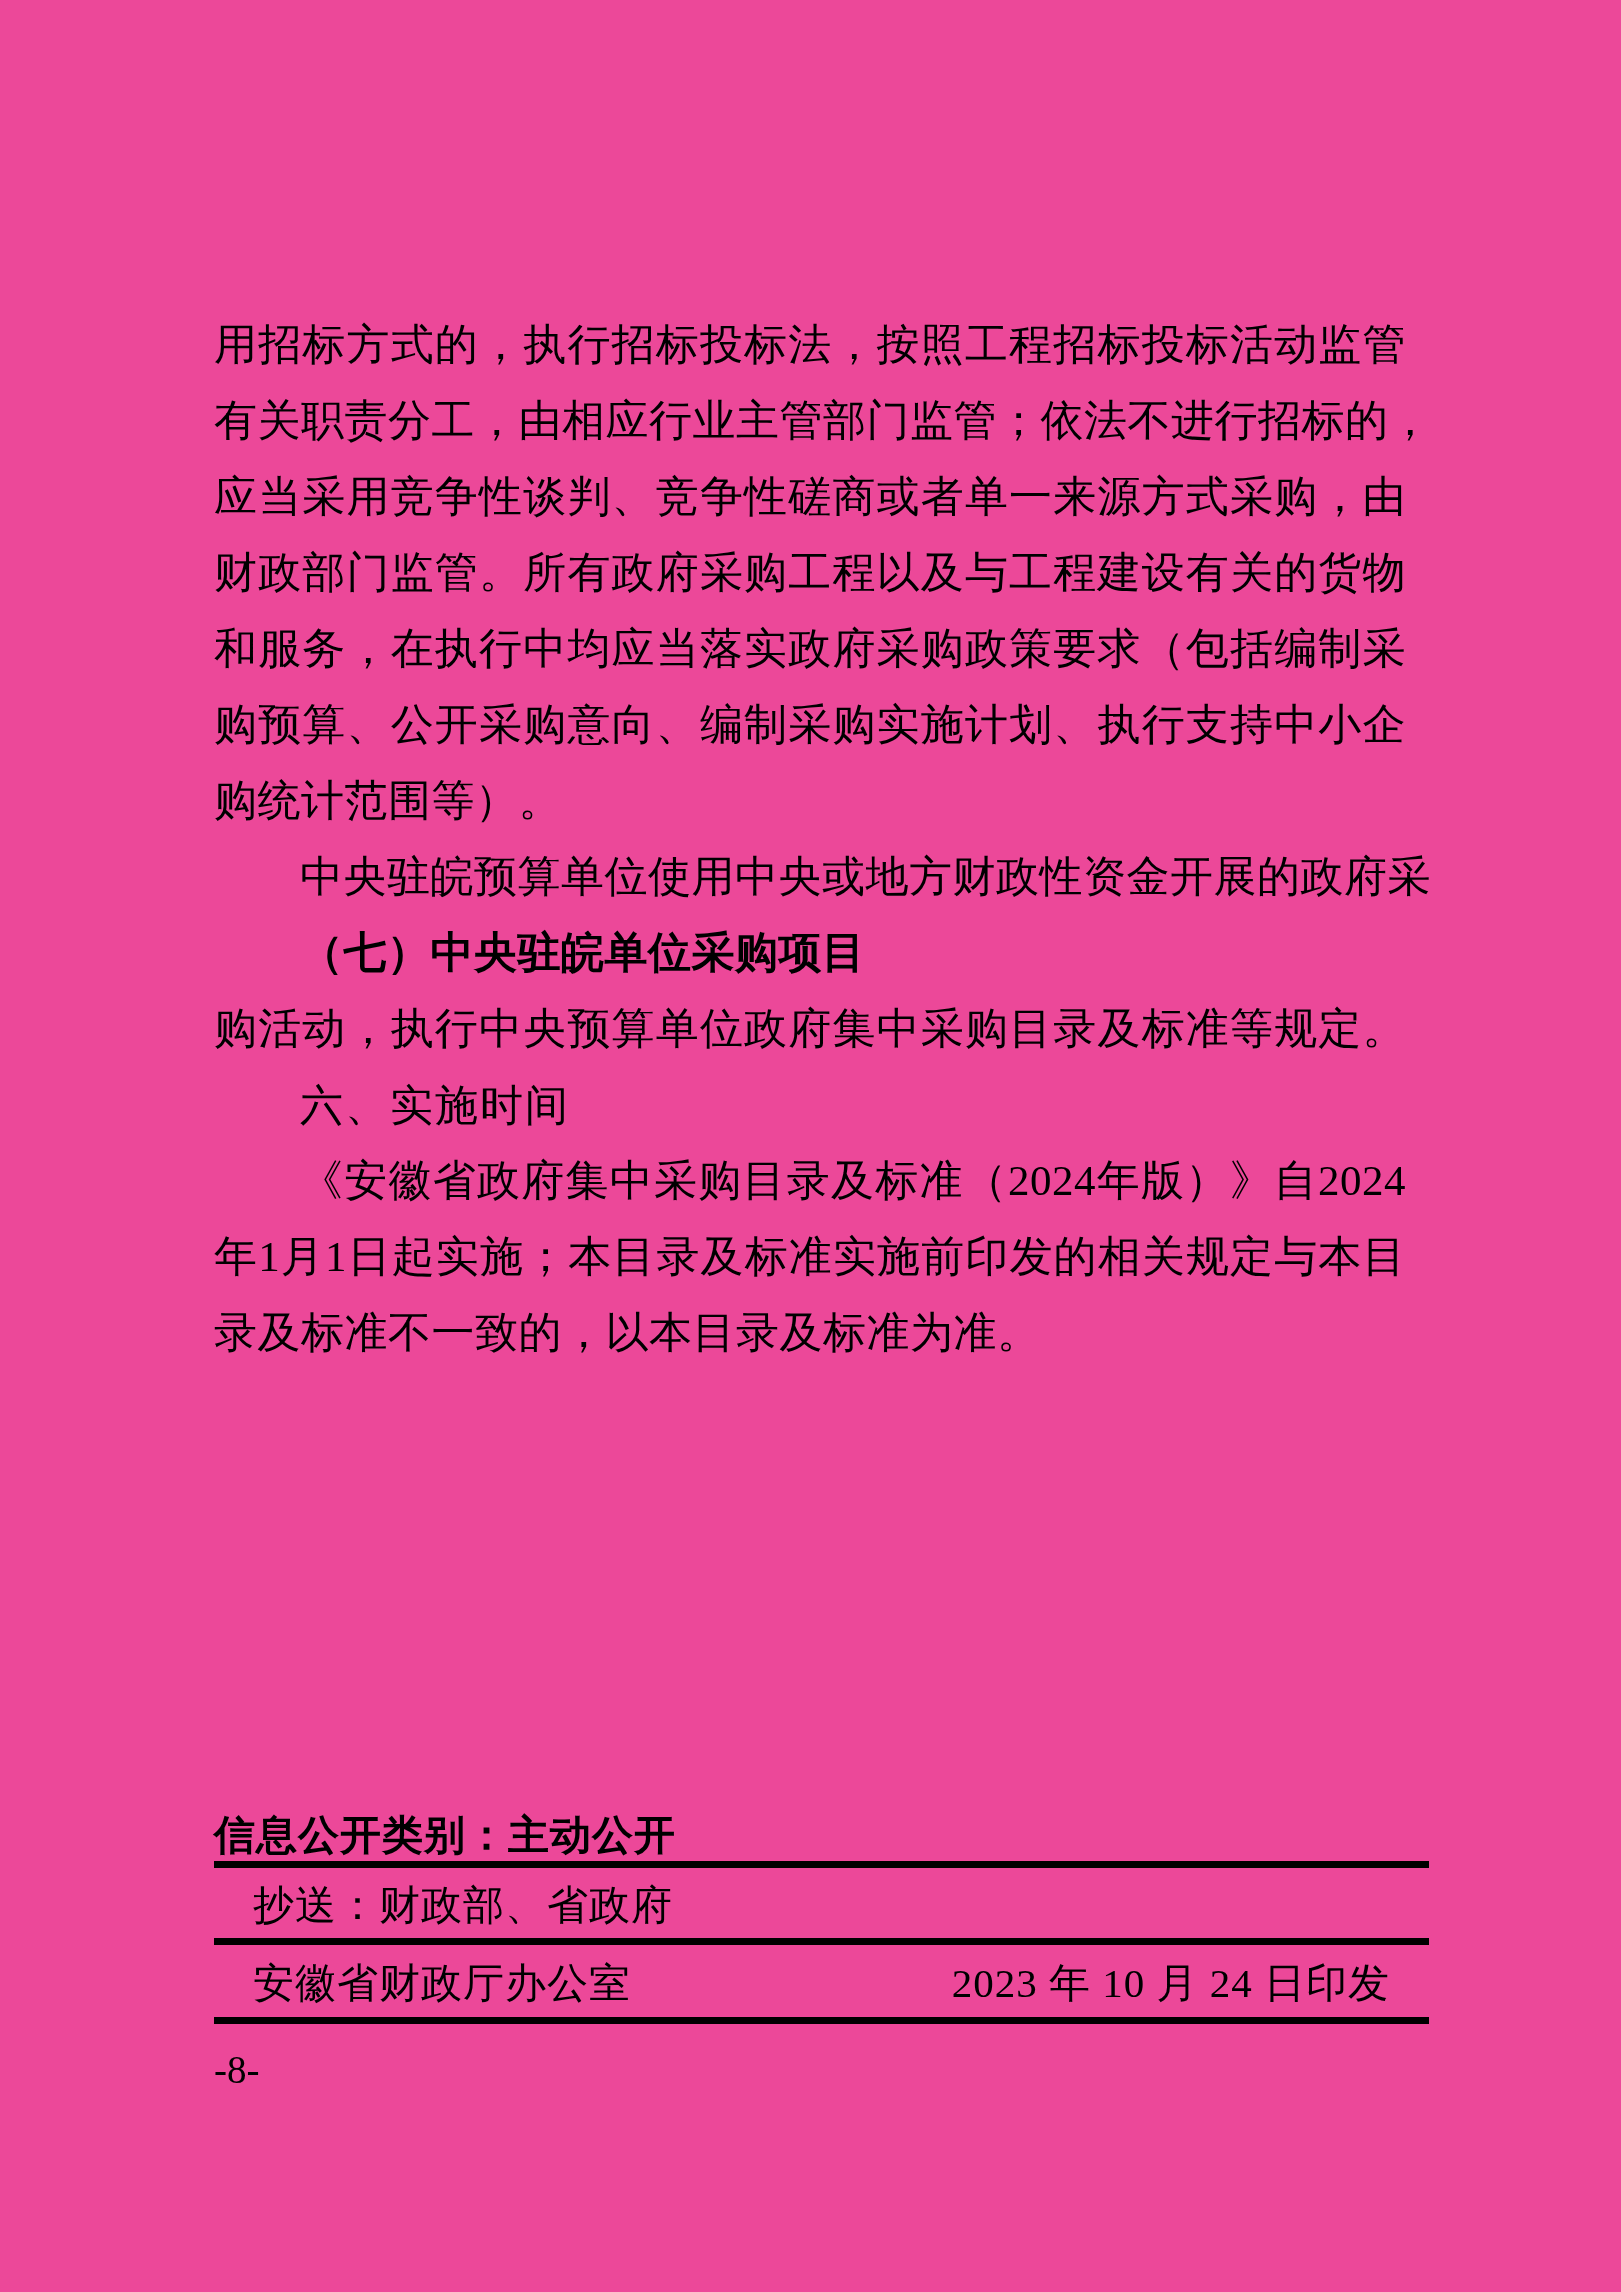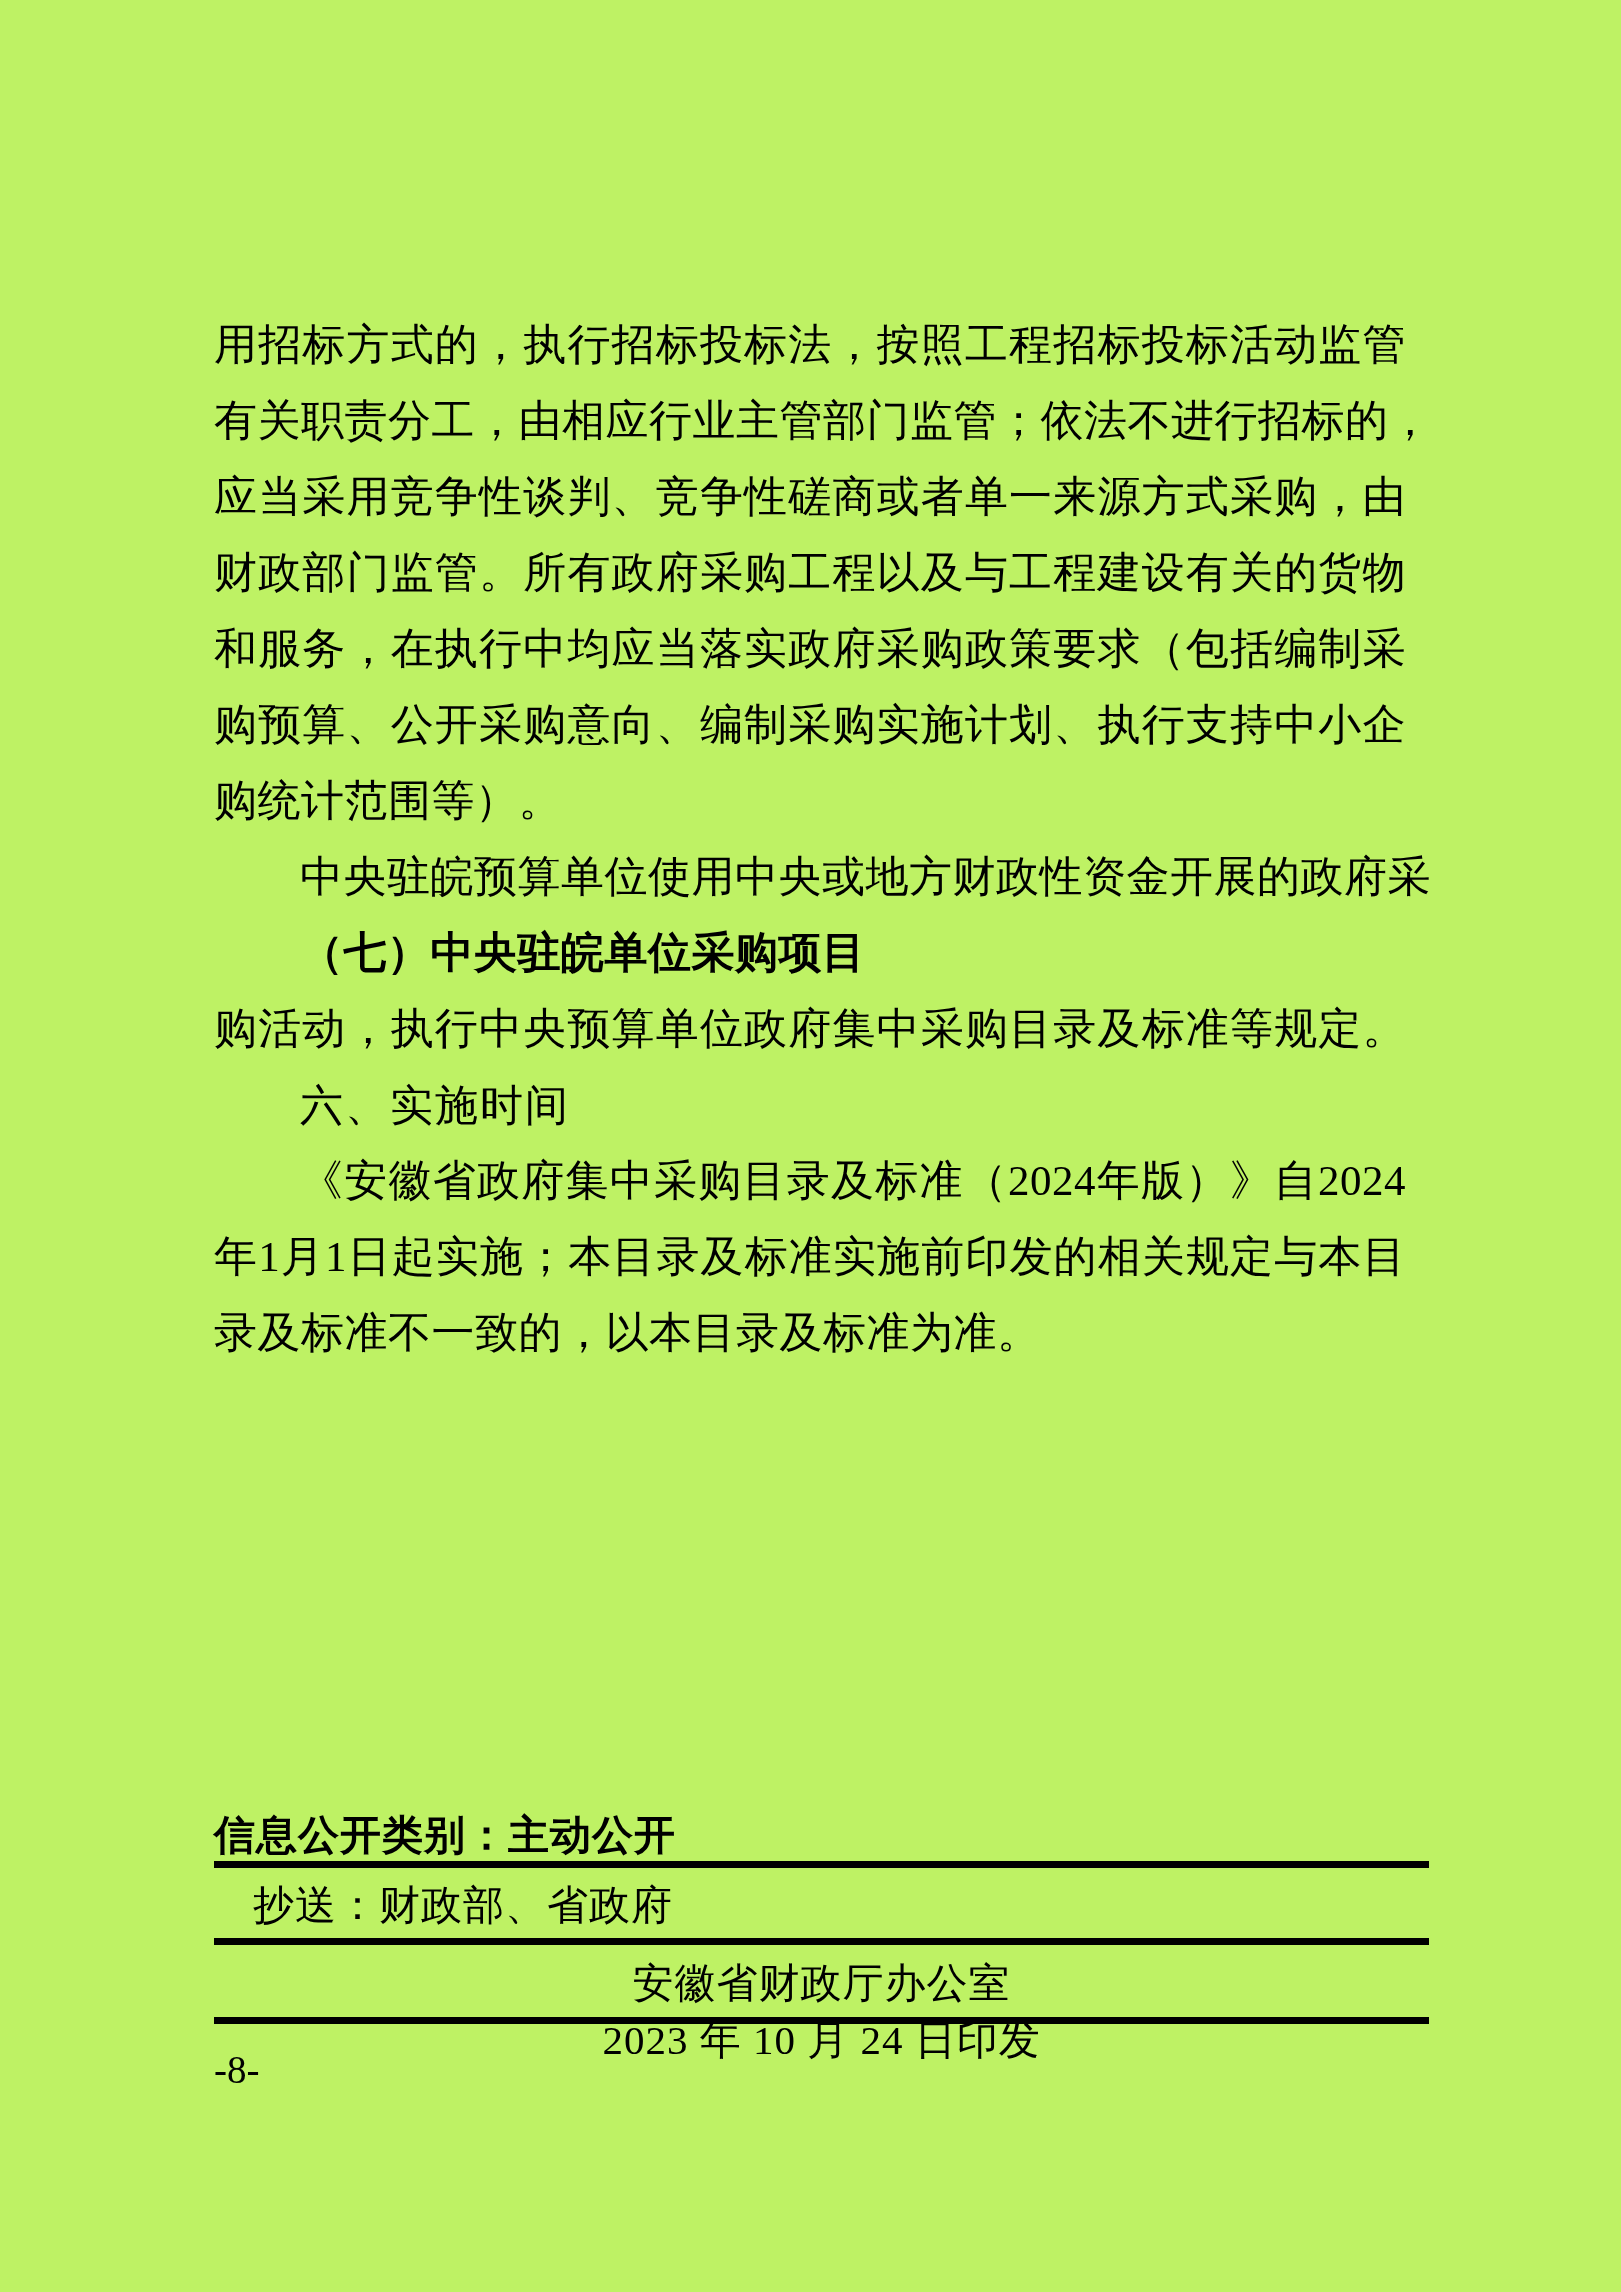--- a/index.html
+++ b/index.html
@@ -1,20 +1,20 @@
 <!DOCTYPE html>
 <html lang="zh"><head>
 <meta charset="utf-8">
 <style>
   html, body { margin: 0; padding: 0; background: #e8e8e8; }
   .page {
     position: relative;
     width: 1621px;
     height: 2293px;
-    background: #bef264;
+    background: #ec4899;
     font-family: "Liberation Serif", serif;
     color: #000;
     overflow: hidden;
     margin: 0 auto;
   }
   .body-text {
     position: absolute;
     left: 214px;
     top: 307px;
     width: 1192px;
@@ -63,25 +63,24 @@
     line-height: 55px;
     letter-spacing: 1px;
   }
   .issuer-row {
     position: absolute;
     left: 253px;
     top: 1955px;
     width: 1137px;
     display: flex;
     justify-content: space-between;
-    align-items: center;
+    align-items: flex-end;
     font-size: 41px;
     line-height: 57px;
     letter-spacing: 1px;
-    flex-direction: column;
   }
   .page-number {
     position: absolute;
     left: 214px;
     top: 2045px;
     font-size: 39px;
     line-height: 49px;
   }
 </style>
 </head>

